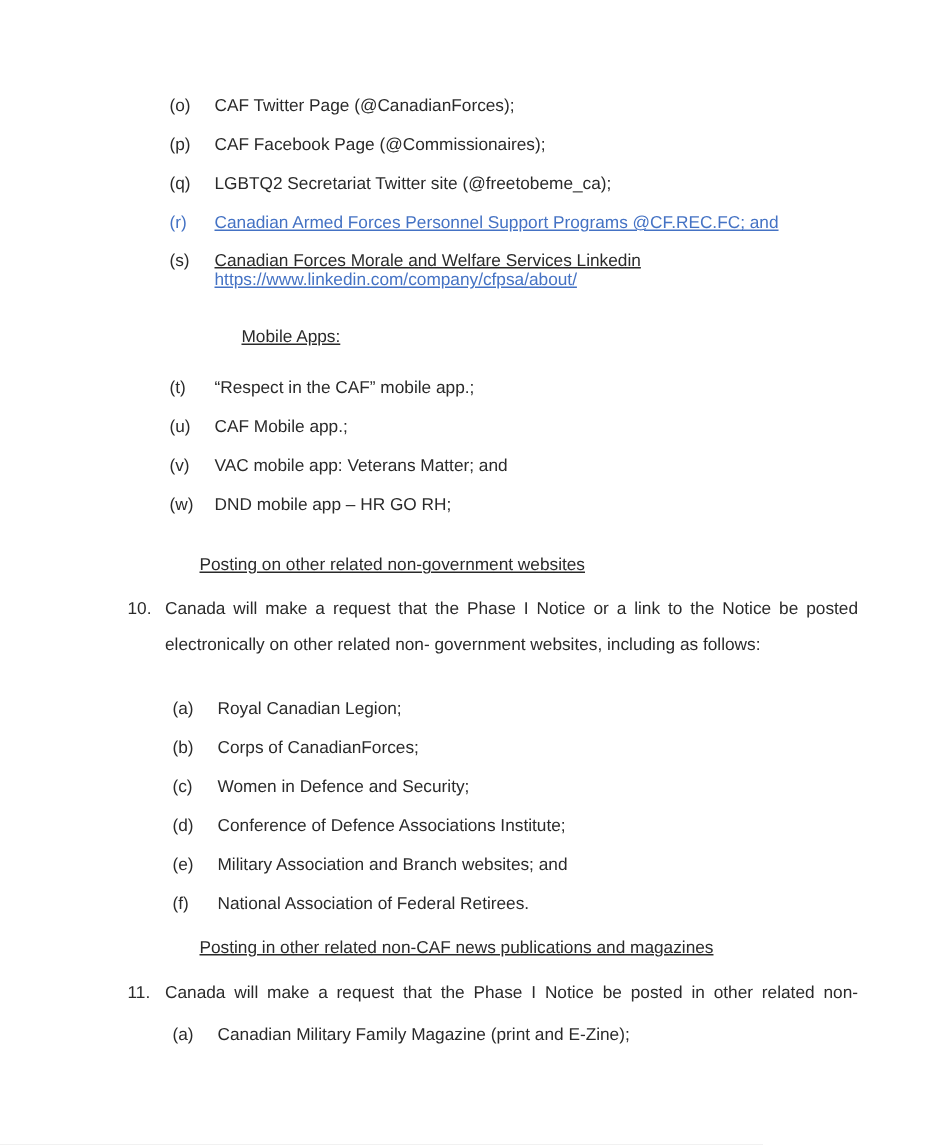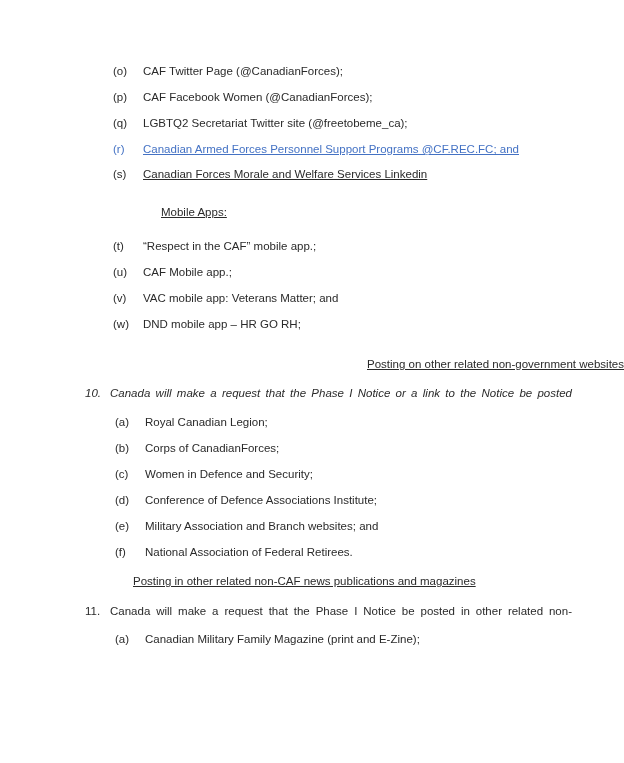--- a/index.html
+++ b/index.html
@@ -22,55 +22,56 @@
   .row.multi { line-height:13px; }
   .nested .marker { flex:0 0 30px; }
   .nested { margin-left:115px; }
   
   .link { color:#4472C4; text-decoration:underline; }
   .link-marker { color:#4472C4; }
   .ul { text-decoration:underline; }
   
   .heading { margin-left:85px; line-height:15px; text-decoration:underline;padding-left:48px; }
   .h-mobile { margin-left:113px; margin-top:24px; margin-bottom:19px; }
-  .h-web { margin-top:25px; margin-bottom:9px;text-align:right; }
+  .h-web { margin-top:25px; margin-bottom:9px; }
   .h-pub { margin-top:14px; margin-bottom:10px; }
   
   .para { display:flex; margin-left:85px; }
   .para .pnum { flex:0 0 25px; line-height:24px; }
   .para .ptext { width:462px; line-height:24px; }
   .jline { text-align:justify; text-align-last:justify; white-space:normal; }
-  .para-web { margin-bottom:10px;font-style:italic; }
+  .para-web { margin-bottom:24px; }
   .para-pub { margin-bottom:9px; }
 </style>
 </head>
 <body>
 
 <div class="page">
 
   <div class="row">
     <span class="marker">(o)</span>
     <span class="text">CAF Twitter Page (@CanadianForces);</span>
   </div>
   <div class="row">
     <span class="marker">(p)</span>
-    <span class="text">CAF Facebook Women (@CanadianForces);</span>
+    <span class="text">CAF Facebook Page (@Commissionaires);</span>
   </div>
   <div class="row">
     <span class="marker">(q)</span>
     <span class="text">LGBTQ2 Secretariat Twitter site (@freetobeme_ca);</span>
   </div>
   <div class="row">
     <span class="marker link-marker">(r)</span>
     <span class="text link">Canadian Armed Forces Personnel Support Programs @CF.REC.FC; and</span>
   </div>
   <div class="row multi">
     <span class="marker">(s)</span>
     <span class="text">
       <span class="ul">Canadian Forces Morale and Welfare Services Linkedin</span><br>
+      <span class="link">https://www.linkedin.com/company/cfpsa/about/</span>
     </span>
   </div>
 
   <div class="heading h-mobile">Mobile Apps:</div>
 
   <div class="row">
     <span class="marker">(t)</span>
     <span class="text">“Respect in the CAF” mobile app.;</span>
   </div>
   <div class="row">
@@ -85,20 +86,21 @@
     <span class="marker">(w)</span>
     <span class="text">DND mobile app – HR GO RH;</span>
   </div>
 
   <div class="heading h-web">Posting on other related non-government websites</div>
 
   <div class="para para-web">
     <span class="pnum">10.</span>
     <span class="ptext">
       <span class="jline" style="display:block;">Canada will make a request that the Phase I Notice or a link to the Notice be posted</span>
+      <span style="display:block;">electronically on other related non- government websites, including as follows:</span>
     </span>
   </div>
 
   <div class="row nested">
     <span class="marker">(a)</span>
     <span class="text">Royal Canadian Legion;</span>
   </div>
   <div class="row nested">
     <span class="marker">(b)</span>
     <span class="text">Corps of CanadianForces;</span>

